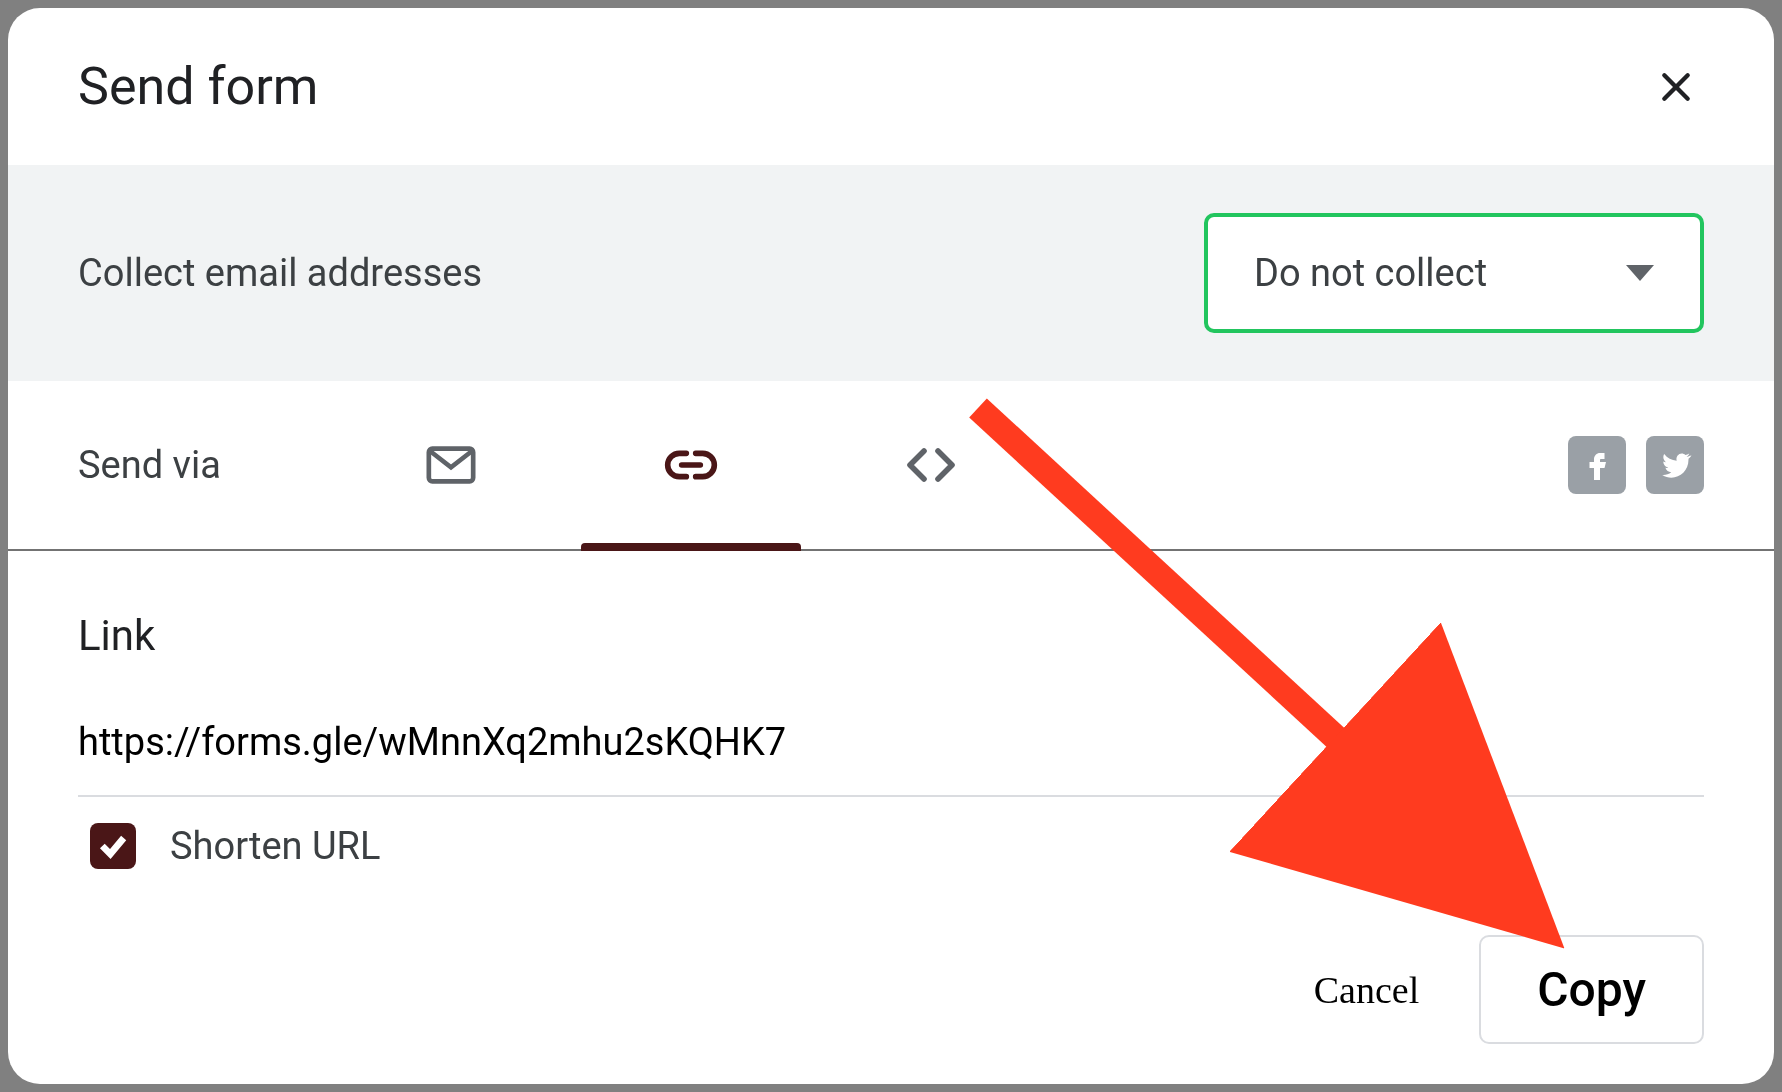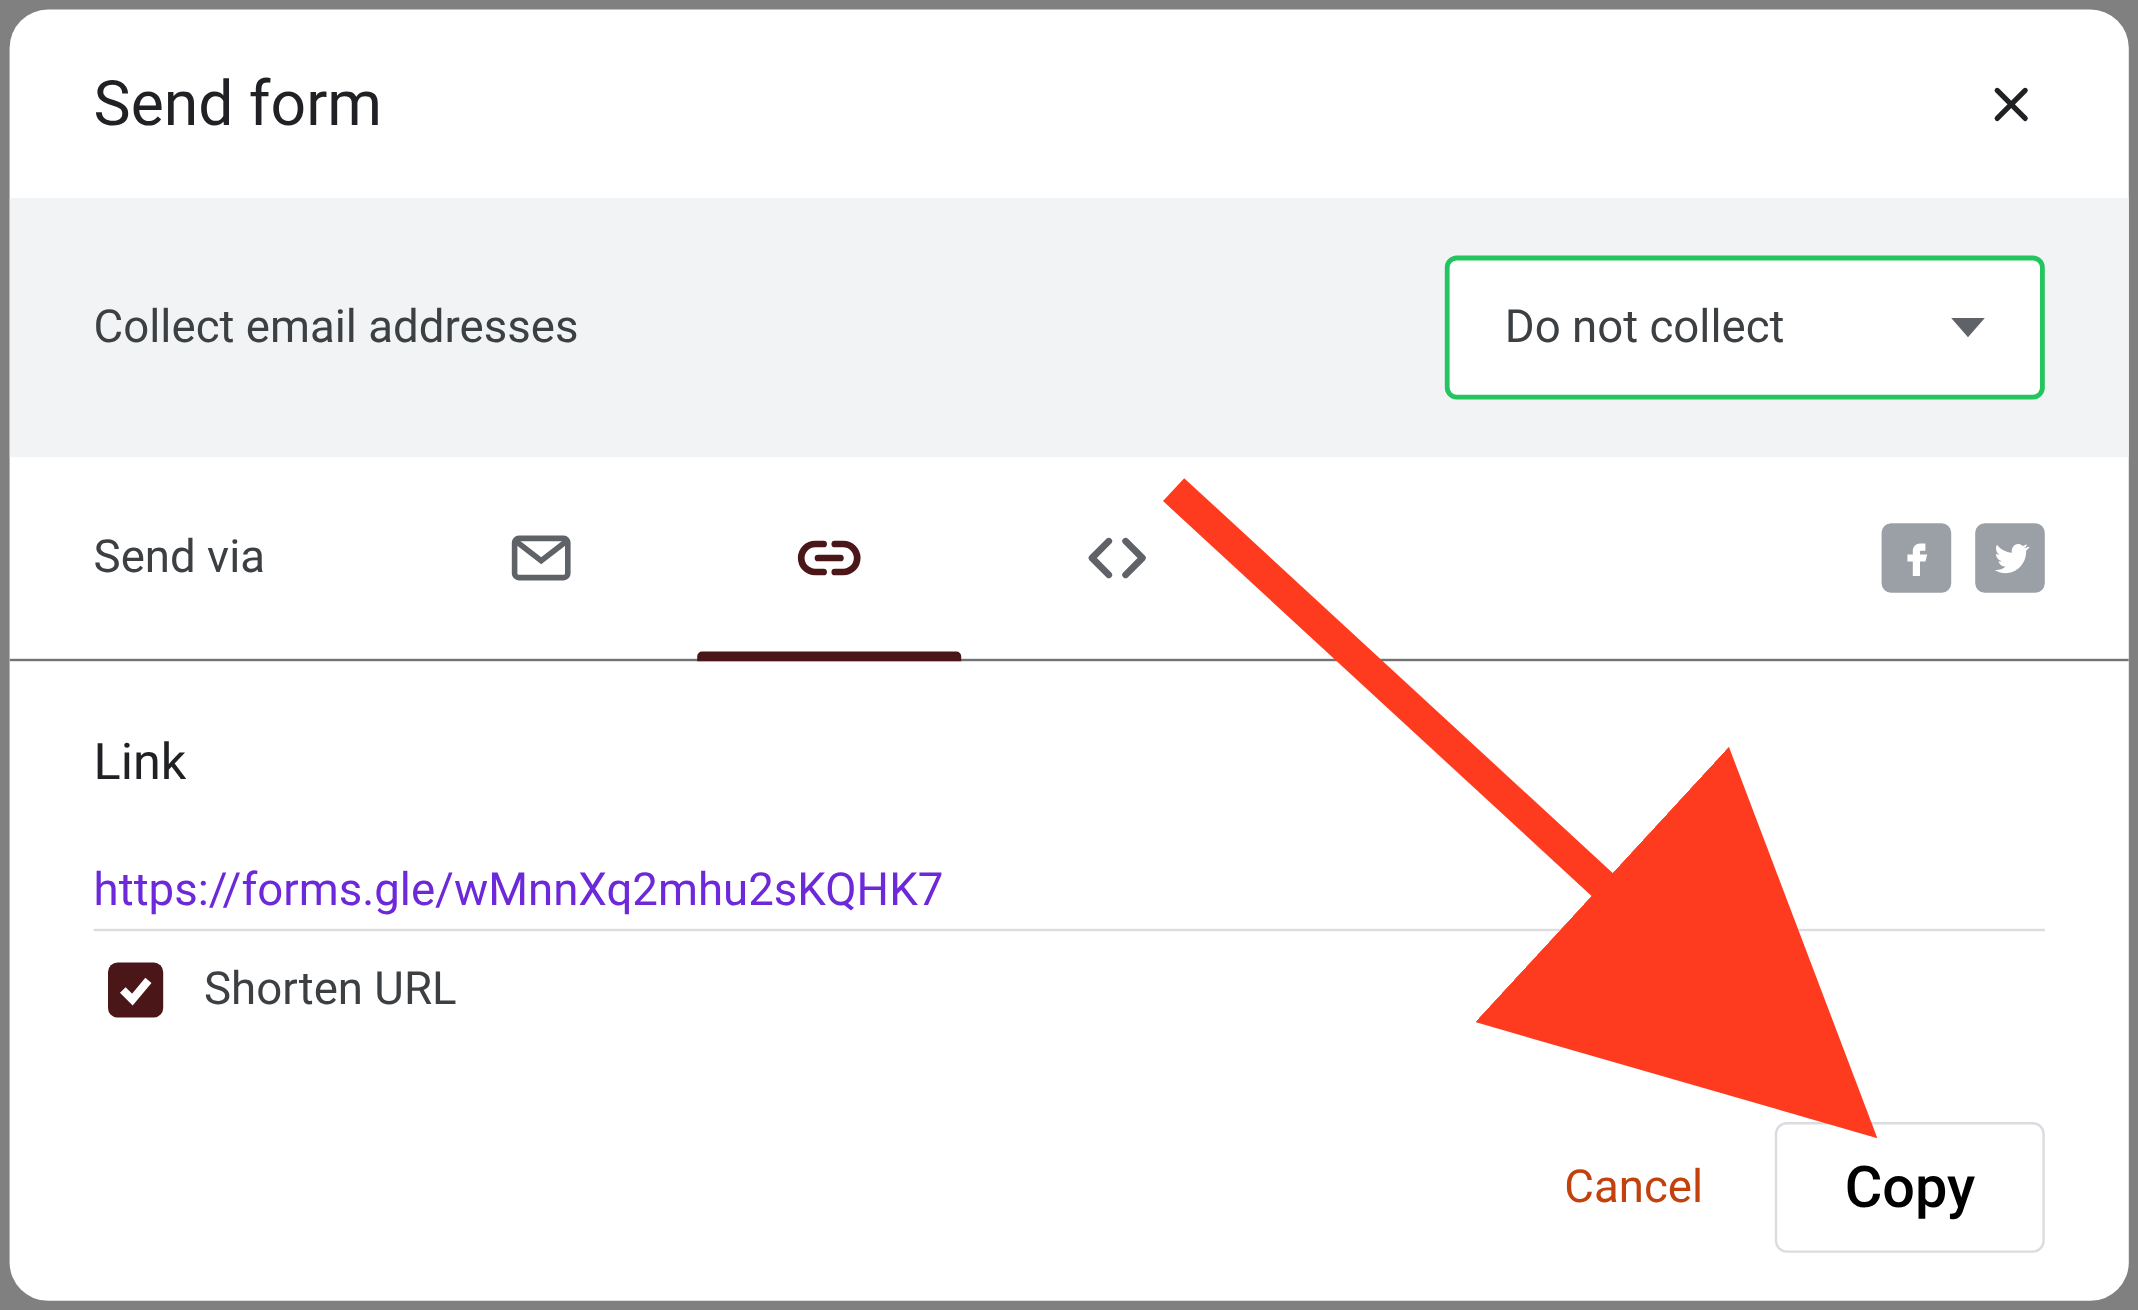--- a/index.html
+++ b/index.html
@@ -142,22 +142,22 @@
   .link-body {
     padding: 60px 70px 0 70px;
   }
   .link-title {
     font-size: 42px;
     color: #202124;
     margin-bottom: 60px;
   }
   .link-url {
     font-size: 38px;
-    color: #6d28d9;
-    padding-bottom: 10px;
+    color: #000000;
+    padding-bottom: 31px;
     border-bottom: 2px solid #dadce0;
     width: 100%;
     overflow: hidden;
     white-space: nowrap;
   }
   .shorten-row {
     display: flex;
     align-items: center;
     gap: 34px;
     margin-top: 26px;
@@ -183,23 +183,24 @@
   .footer {
     position: absolute;
     right: 70px;
     bottom: 40px;
     display: flex;
     align-items: center;
     gap: 50px;
   }
   .btn-cancel {
     font-size: 38px;
-    color: #c2410c;
+    color: #000000;
     cursor: pointer;
     padding: 20px 10px;
+    font-family: Liberation Serif, serif;
   }
   .btn-copy {
     font-size: 48px;
     color: #000000;
     border: 2px solid #dadce0;
     border-radius: 10px;
     padding: 24px 56px;
     cursor: pointer;
     font-weight: 500;
   }

